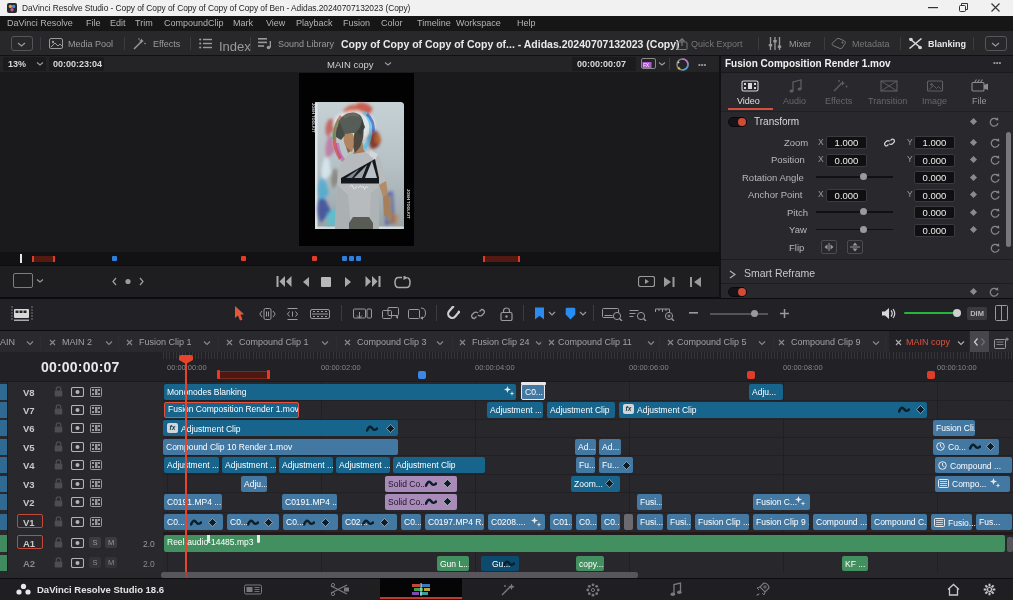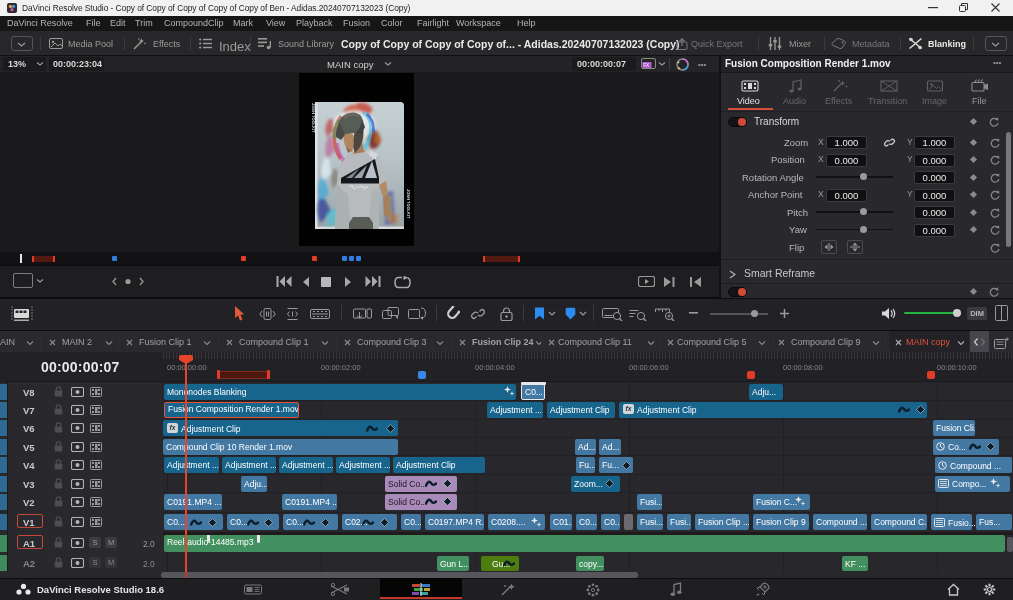--- a/index.html
+++ b/index.html
@@ -4,21 +4,21 @@
 html,body{width:1013px;height:600px;overflow:hidden;background:#19191b;}
 #root{position:relative;width:1013px;height:600px;overflow:hidden;background:#1a1a1c;}
 .abs{position:absolute;}
 .ic{position:absolute;}
 svg{display:block;}
 .clip{position:absolute;height:16px;border-radius:2px;color:#fff;font-size:8.5px;line-height:16px;padding-left:3px;white-space:nowrap;overflow:hidden;}
 .teal{background:#17648c;}
 .steel{background:#4378a3;}
 .purple{background:#a98bb9;color:#1e1525;}
 .green{background:#42905f;}
-.dgreen{background:#4d7c0f;padding-left:11px;}
+.dgreen{background:#0c4a6e;padding-left:11px;}
 .gray{background:#6a6a70;}
 </style></head><body>
 <div id="root">
 <div class="abs" style="left:0px;top:0px;width:1013px;height:16px;background:#f1f1f1;"></div>
 <svg class="ic" style="left:7px;top:3px;" width="10" height="10" viewBox="0 0 10 10">
       <rect width="10" height="10" rx="2" fill="#2a2a2a"></rect>
       <circle cx="3.4" cy="3.4" r="1.7" fill="#e8a33d"></circle>
       <circle cx="6.6" cy="3.4" r="1.7" fill="#4a90d9"></circle>
       <circle cx="5" cy="6.8" r="1.7" fill="#c05a9e"></circle>
     </svg>
@@ -38,21 +38,21 @@
 <div class="abs" style="left:86px;top:18px;font-size:9px;color:#b4b4b4;font-weight:normal;white-space:nowrap;">File</div>
 <div class="abs" style="left:110px;top:18px;font-size:9px;color:#b4b4b4;font-weight:normal;white-space:nowrap;">Edit</div>
 <div class="abs" style="left:135px;top:18px;font-size:9px;color:#b4b4b4;font-weight:normal;white-space:nowrap;">Trim</div>
 <div class="abs" style="left:164px;top:18px;font-size:9px;color:#b4b4b4;font-weight:normal;white-space:nowrap;">Compound</div>
 <div class="abs" style="left:208px;top:18px;font-size:9px;color:#b4b4b4;font-weight:normal;white-space:nowrap;text-align:center;">Clip</div>
 <div class="abs" style="left:233px;top:18px;font-size:9px;color:#b4b4b4;font-weight:normal;white-space:nowrap;">Mark</div>
 <div class="abs" style="left:266px;top:18px;font-size:9px;color:#b4b4b4;font-weight:normal;white-space:nowrap;">View</div>
 <div class="abs" style="left:296px;top:18px;font-size:9px;color:#b4b4b4;font-weight:normal;white-space:nowrap;">Playback</div>
 <div class="abs" style="left:343px;top:18px;font-size:9px;color:#b4b4b4;font-weight:normal;white-space:nowrap;">Fusion</div>
 <div class="abs" style="left:381px;top:18px;font-size:9px;color:#b4b4b4;font-weight:normal;white-space:nowrap;">Color</div>
-<div class="abs" style="left:417px;top:18px;font-size:9px;color:#b4b4b4;font-weight:normal;white-space:nowrap;">Fairlight</div>
+<div class="abs" style="left:417px;top:18px;font-size:9px;color:#b4b4b4;font-weight:normal;white-space:nowrap;">Timeline</div>
 <div class="abs" style="left:456px;top:18px;font-size:9px;color:#b4b4b4;font-weight:normal;white-space:nowrap;">Workspace</div>
 <div class="abs" style="left:517px;top:18px;font-size:9px;color:#b4b4b4;font-weight:normal;white-space:nowrap;">Help</div>
 <div class="abs" style="left:0px;top:31px;width:1013px;height:25px;background:#28282b;border-bottom:1px solid #101012;"></div>
 <div class="abs" style="left:11px;top:36px;width:22px;height:15px;border:1px solid #56565a;border-radius:3px;"></div>
 <svg class="ic" style="left:17px;top:42px;" width="9" height="5" viewBox="0 0 9 5">
       <path d="M1 1 L4.5 4 L8 1" stroke="#9a9a9a" stroke-width="1.2" fill="none"></path>
     </svg>
 <div class="abs" style="left:40px;top:37px;width:1px;height:13px;background:#3b3b40;"></div>
 <div class="abs" style="left:124px;top:37px;width:1px;height:13px;background:#3b3b40;"></div>
 <div class="abs" style="left:190px;top:37px;width:1px;height:13px;background:#3b3b40;"></div>
@@ -570,21 +570,21 @@
 <svg class="ic" style="left:344px;top:339px;" width="7" height="7" viewBox="0 0 7 7">
       <path d="M1 1 L6 6 M6 1 L1 6" stroke="#8a8a8e" stroke-width="1.1"></path>
     </svg>
 <div class="abs" style="left:357px;top:337px;font-size:9px;color:#a2a2a5;font-weight:normal;white-space:nowrap;">Compound Clip 3</div>
 <svg class="ic" style="left:436px;top:341px;" width="8" height="5" viewBox="0 0 8 5">
       <path d="M1 0.5 L4 3.5 L7 0.5" stroke="#8a8a8e" stroke-width="1.1" fill="none"></path>
     </svg>
 <svg class="ic" style="left:459px;top:339px;" width="7" height="7" viewBox="0 0 7 7">
       <path d="M1 1 L6 6 M6 1 L1 6" stroke="#8a8a8e" stroke-width="1.1"></path>
     </svg>
-<div class="abs" style="left:472px;top:337px;font-size:9px;color:#a2a2a5;font-weight:bold;white-space:nowrap;">Fusion Clip 24</div>
+<div class="abs" style="left:472px;top:337px;font-size:9px;color:#a2a2a5;font-weight:normal;white-space:nowrap;">Fusion Clip 24</div>
 <svg class="ic" style="left:535px;top:341px;" width="8" height="5" viewBox="0 0 8 5">
       <path d="M1 0.5 L4 3.5 L7 0.5" stroke="#8a8a8e" stroke-width="1.1" fill="none"></path>
     </svg>
 <svg class="ic" style="left:548px;top:339px;" width="7" height="7" viewBox="0 0 7 7">
       <path d="M1 1 L6 6 M6 1 L1 6" stroke="#8a8a8e" stroke-width="1.1"></path>
     </svg>
 <div class="abs" style="left:558px;top:337px;font-size:9px;color:#a2a2a5;font-weight:normal;white-space:nowrap;">Compound Clip 11</div>
 <svg class="ic" style="left:647px;top:341px;" width="8" height="5" viewBox="0 0 8 5">
       <path d="M1 0.5 L4 3.5 L7 0.5" stroke="#8a8a8e" stroke-width="1.1" fill="none"></path>
     </svg>

